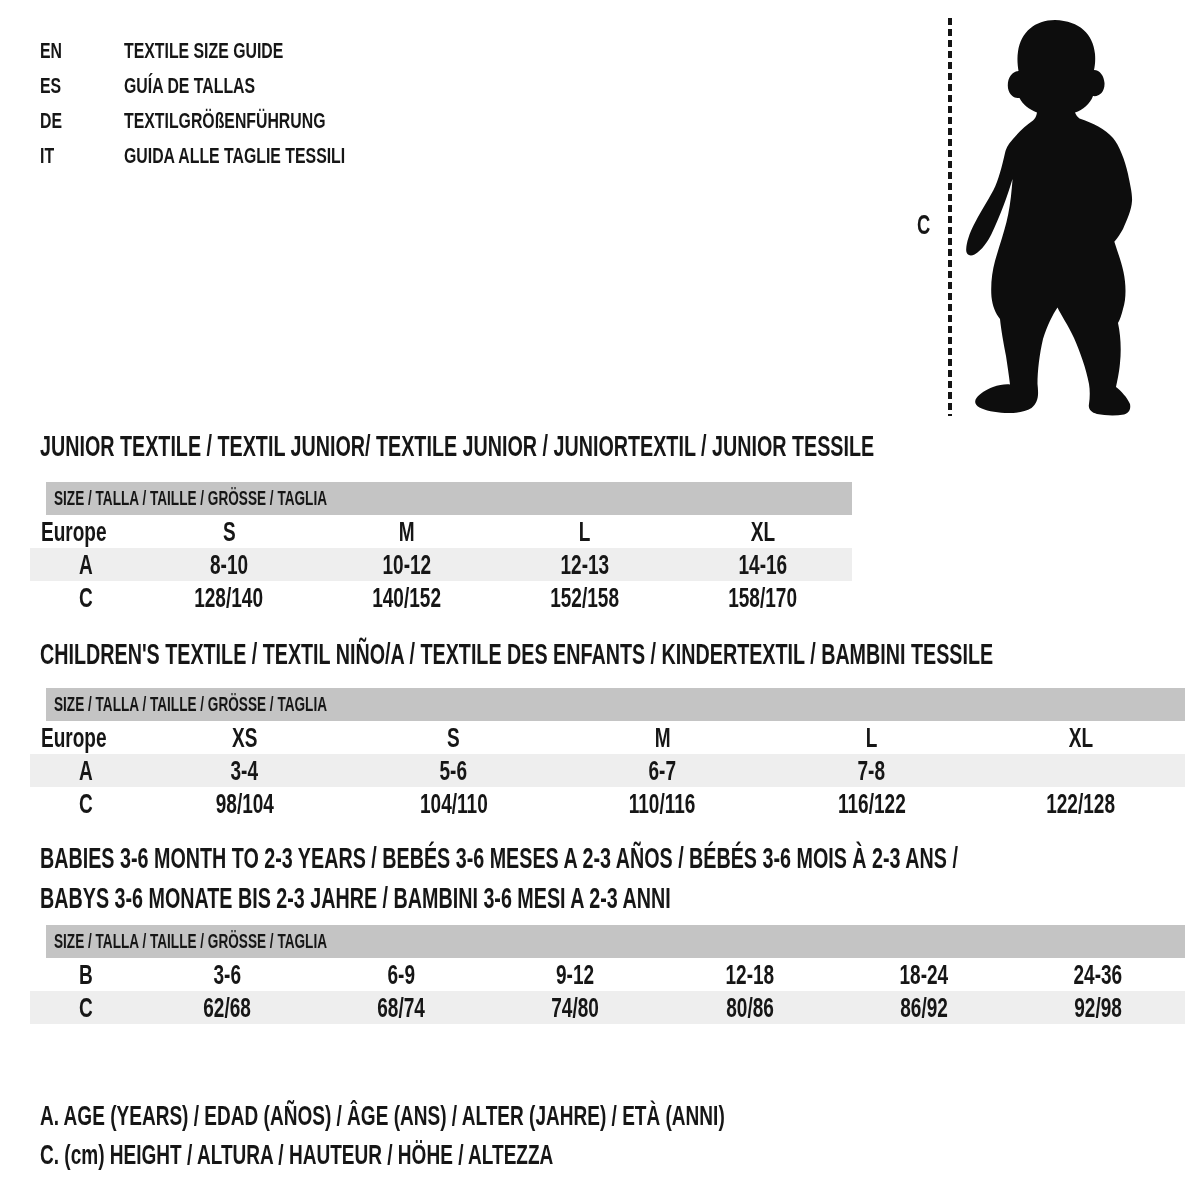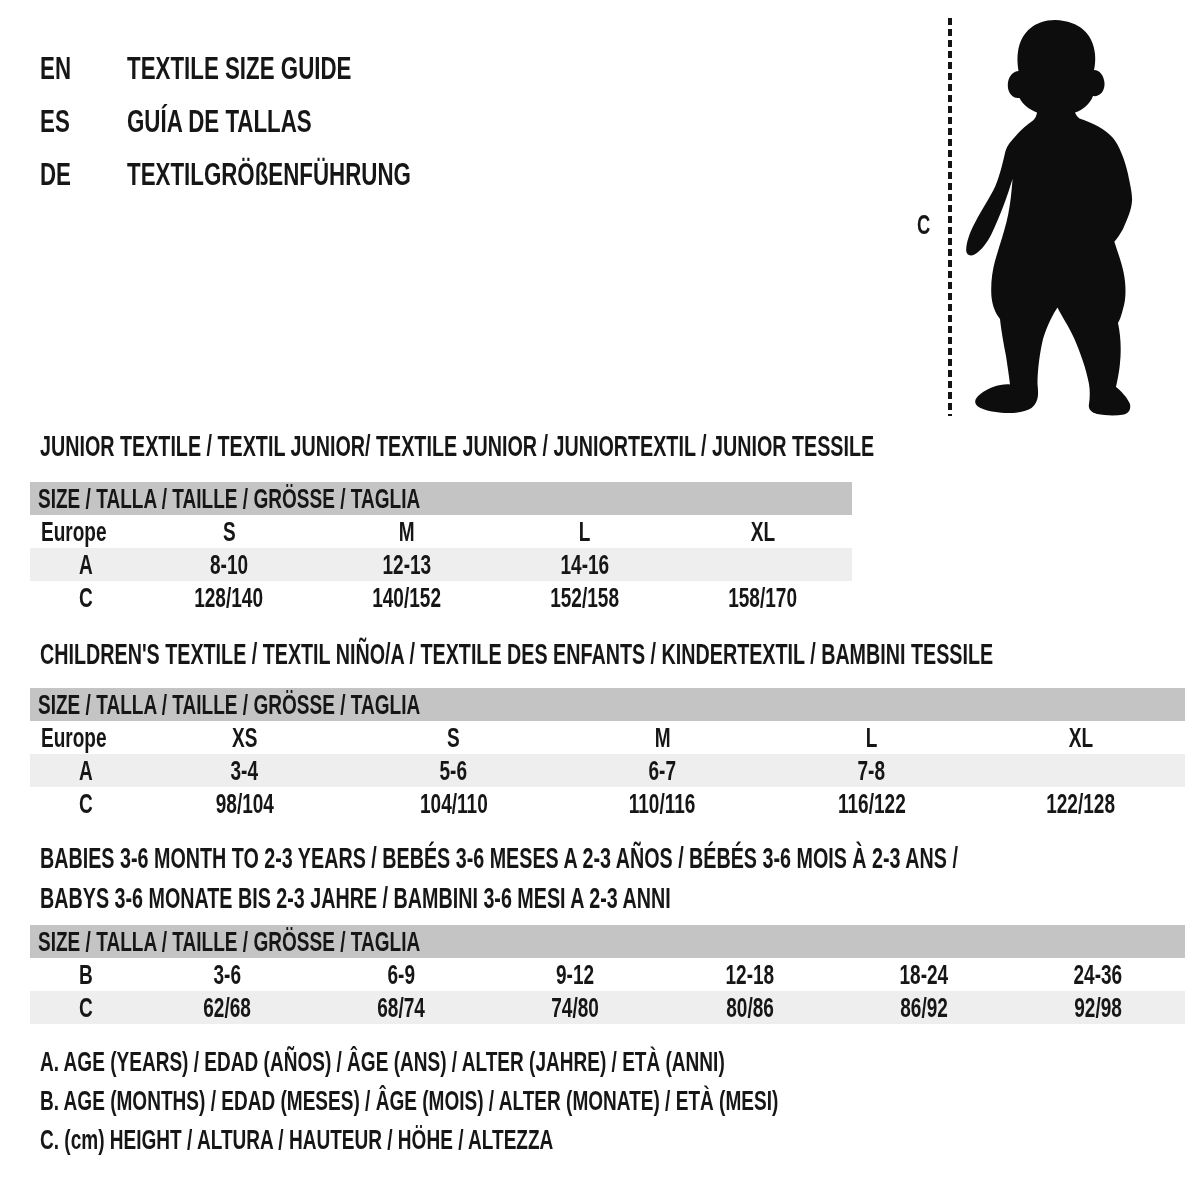--- a/index.html
+++ b/index.html
@@ -8,21 +8,21 @@
     font-family:"Liberation Sans","DejaVu Sans",sans-serif;
     font-weight:700; color:#161616; overflow:hidden;
   }
   
   .t  { display:inline-block; transform:scaleX(0.68); transform-origin:0 50%; white-space:nowrap; }
   .tc { transform-origin:50% 50%; }
   .t72 { transform:scaleX(0.72); }
 
   
   .lang { position:absolute; left:40px; top:33px; }
-  .lang-row { height:35px; line-height:35px; font-size:31px;margin-top:18px; }
+  .lang-row { height:35px; line-height:35px; font-size:22px; }
   .code-cell { display:inline-block; width:78px; }
 
   
   .figure { position:absolute; left:900px; top:0; width:280px; height:430px; }
   .dash-line {
     position:absolute; left:48px; top:18px; width:4px; height:398px;
     background:repeating-linear-gradient(180deg,#141414 0 7px,transparent 7px 11px);
   }
   .c-label { position:absolute; left:14px; top:210px; font-size:27px; }
   .silhouette { position:absolute; left:65px; top:16px; width:170px; height:400px; }
@@ -31,50 +31,54 @@
   .sec-title { position:absolute; left:40px; font-size:29px; line-height:40px; }
   .title-junior   { top:426px; }
   .title-children { top:634px; }
   .title-babies   { top:838px; }
 
   
   .size-table { position:absolute; left:30px; }
   .tbl-junior   { top:482px; width:822px; }
   .tbl-children { top:688px; width:1155px; }
   .tbl-babies   { top:925px; width:1155px; }
-  .bar { height:33px; line-height:33px; background:#c4c4c4; padding-left:8px; font-size:28px; }
+  .bar { height:33px; line-height:33px; background:#c4c4c4; padding-left:8px; font-size:20px;margin-left:16px; }
   .row { display:grid; height:33px; line-height:33px; font-size:28px; }
   .tbl-junior   .row { grid-template-columns:110px repeat(4,1fr); }
   .tbl-children .row { grid-template-columns:110px repeat(5,1fr); }
   .tbl-babies   .row { grid-template-columns:110px repeat(6,1fr); }
   .row.shaded { background:#eeeeee; }
   .cell { text-align:center; overflow:visible; }
   .cell.label { text-align:center; padding-left:8px; }
 
   
-  .legend { position:absolute; left:40px; top:1042px; }
+  .legend { position:absolute; left:40px; top:1096px; }
   .legend-line { height:39px; line-height:39px; font-size:28px; }
 </style>
 </head>
 <body>
 
 <div class="canvas">
 
   <div class="lang">
     <div class="lang-row">
       <span class="code-cell"><span class="t t72">EN</span></span>
       <span class="t t72">TEXTILE SIZE GUIDE</span>
     </div>
     <div class="lang-row">
       <span class="code-cell"><span class="t t72">ES</span></span>
       <span class="t t72">GUÍA DE TALLAS</span>
     </div>
     <div class="lang-row">
       <span class="code-cell"><span class="t t72">DE</span></span>
       <span class="t t72">TEXTILGRÖßENFÜHRUNG</span>
+    </div>
+    <div class="lang-row">
+      <span class="code-cell"><span class="t t72">IT</span></span>
+      <span class="t t72">GUIDA ALLE TAGLIE TESSILI</span>
     </div>
   </div>
 
   <div class="figure">
     <div class="c-label"><span class="t tc">C</span></div>
     <div class="dash-line"></div>
     <svg class="silhouette" viewBox="0 0 170 400" aria-hidden="true">
       <path fill="#0d0d0d" d="M90,4
         C115,5 128,18 130,38 C130.5,44 130,50 129,54
         C135,54 139,60 139.5,67 C140,76 134,81 128,80
@@ -116,20 +120,21 @@
     <div class="row">
       <span class="cell label"><span class="t">Europe</span></span>
       <span class="cell"><span class="t tc">S</span></span>
       <span class="cell"><span class="t tc">M</span></span>
       <span class="cell"><span class="t tc">L</span></span>
       <span class="cell"><span class="t tc">XL</span></span>
     </div>
     <div class="row shaded">
       <span class="cell label"><span class="t">A</span></span>
       <span class="cell"><span class="t tc">8-10</span></span>
+      <span class="cell"><span class="t tc">10-12</span></span>
       <span class="cell"><span class="t tc">12-13</span></span>
       <span class="cell"><span class="t tc">14-16</span></span>
     </div>
     <div class="row">
       <span class="cell label"><span class="t">C</span></span>
       <span class="cell"><span class="t tc">128/140</span></span>
       <span class="cell"><span class="t tc">140/152</span></span>
       <span class="cell"><span class="t tc">152/158</span></span>
       <span class="cell"><span class="t tc">158/170</span></span>
     </div>
@@ -186,17 +191,16 @@
       <span class="cell"><span class="t tc">68/74</span></span>
       <span class="cell"><span class="t tc">74/80</span></span>
       <span class="cell"><span class="t tc">80/86</span></span>
       <span class="cell"><span class="t tc">86/92</span></span>
       <span class="cell"><span class="t tc">92/98</span></span>
     </div>
   </div>
 
   <div class="legend">
     <div class="legend-line"><span class="t">A. AGE (YEARS) / EDAD (AÑOS) / ÂGE (ANS) / ALTER (JAHRE) / ETÀ (ANNI)</span></div>
-    <div class="legend-line"><span class="t">B. AGE (MONTHS) / EDAD (MESES) / ÂGE (MOIS) / ALTER (MONATE) / ETÀ (MESI)</span></div>
     <div class="legend-line"><span class="t">C. (cm) HEIGHT / ALTURA / HAUTEUR / HÖHE / ALTEZZA</span></div>
   </div>
 
 </div>
 
 </body></html>

